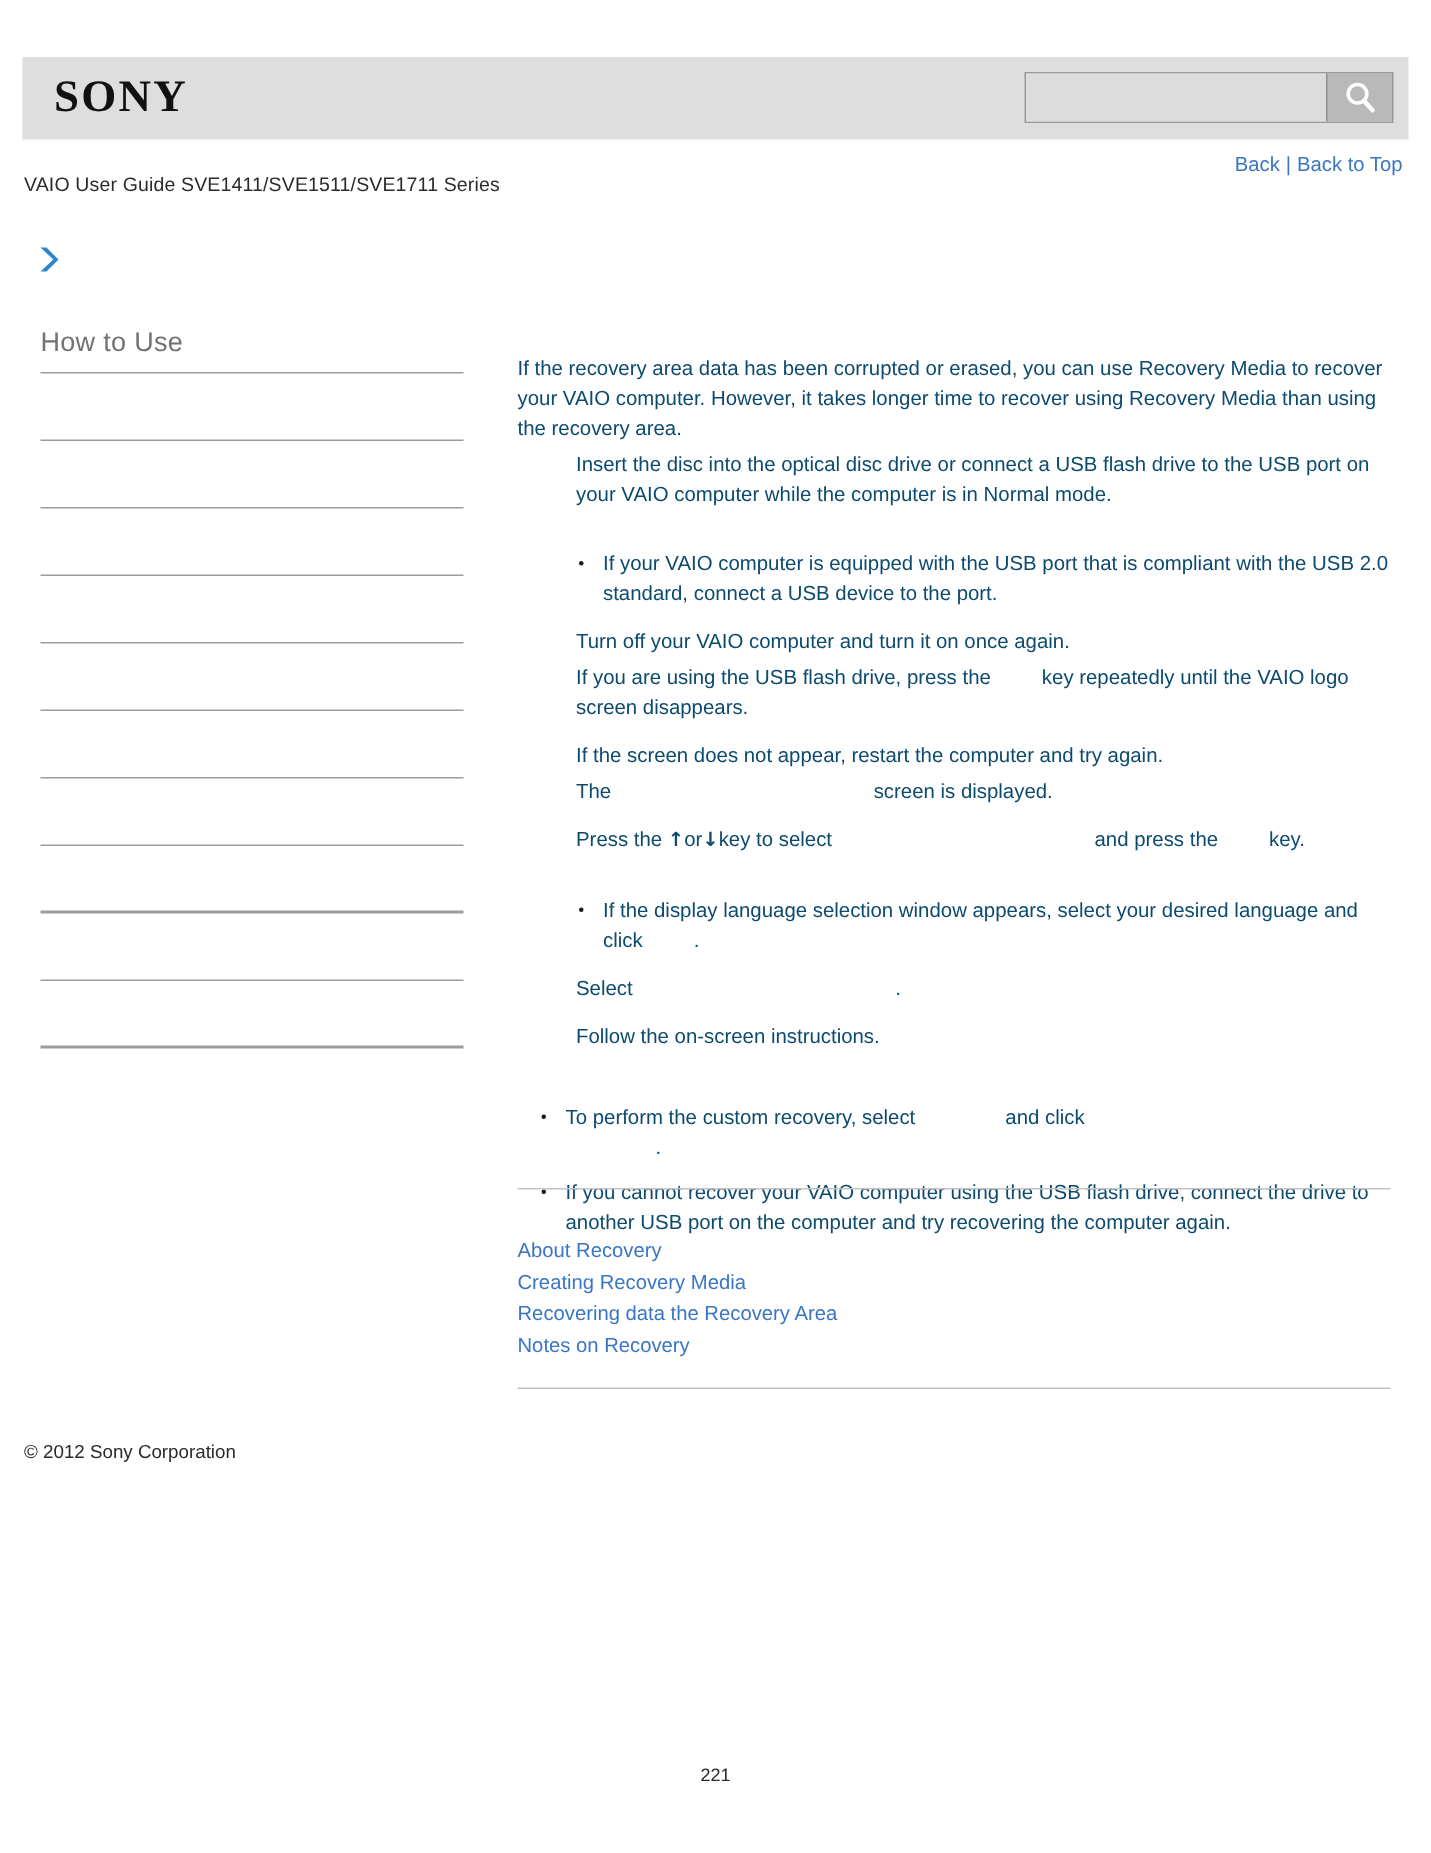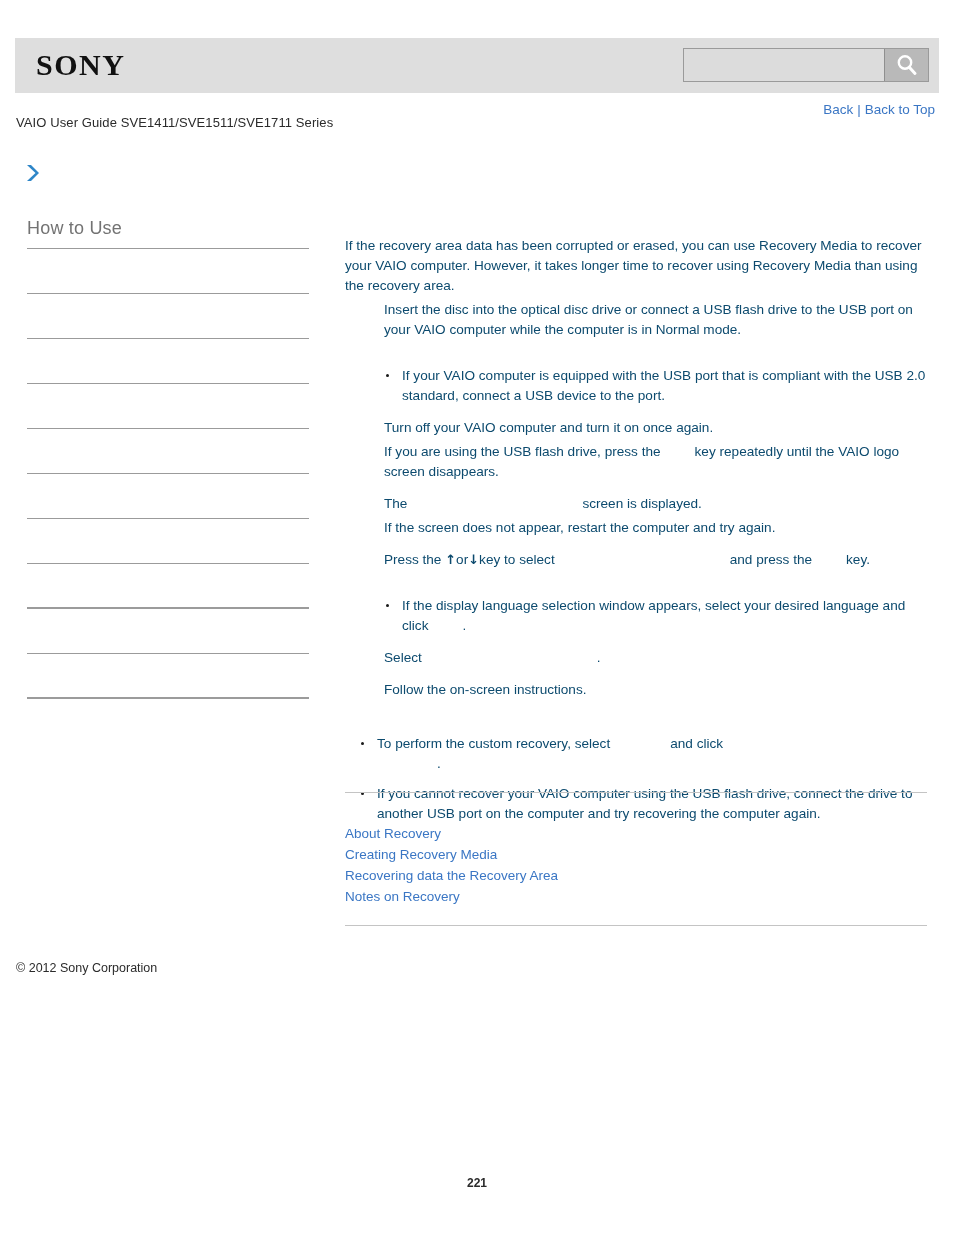--- a/index.html
+++ b/index.html
@@ -251,21 +251,20 @@
   }
 
   .page-number {
     position: absolute;
     left: 0;
     top: 1176px;
     width: 954px;
     text-align: center;
     font-size: 12px;
     color: #2b2b2b;
-    font-weight: bold;
   }
 
   .arrow-glyph {
     font-family: "DejaVu Sans", sans-serif;
     font-weight: bold;
     font-size: 13px;
   }
 </style>
 </head>
 <body>
@@ -347,22 +346,22 @@
     <ul class="note-list">
       <li>If your VAIO computer is equipped with the USB port that is compliant with the USB 2.0 standard, connect a USB device to the port.</li>
     </ul>
 
     <div class="step-group">
       <p class="step">Turn off your VAIO computer and turn it on once again.</p>
       <p class="step"><span>If you are using the USB flash drive, press the</span><span class="gap-sm"></span><span>key repeatedly until the VAIO logo screen disappears.</span></p>
     </div>
 
     <div class="step-group">
+      <p class="step">If the screen does not appear, restart the computer and try again.</p>
       <p class="step"><span>The</span><span class="gap-xl"></span><span>screen is displayed.</span></p>
-      <p class="step">If the screen does not appear, restart the computer and try again.</p>
     </div>
 
     <div class="step-group">
       <p class="step"><span>Press the</span>&nbsp;<span class="arrow-glyph">↑</span><span>or</span><span class="arrow-glyph">↓</span><span>key to select</span><span class="gap-xl"></span><span>and press the</span><span class="gap-sm"></span><span>key.</span></p>
     </div>
 
     <ul class="note-list">
       <li><span>If the display language selection window appears, select your desired language and click</span><span class="gap-sm"></span><span>.</span></li>
     </ul>
 

